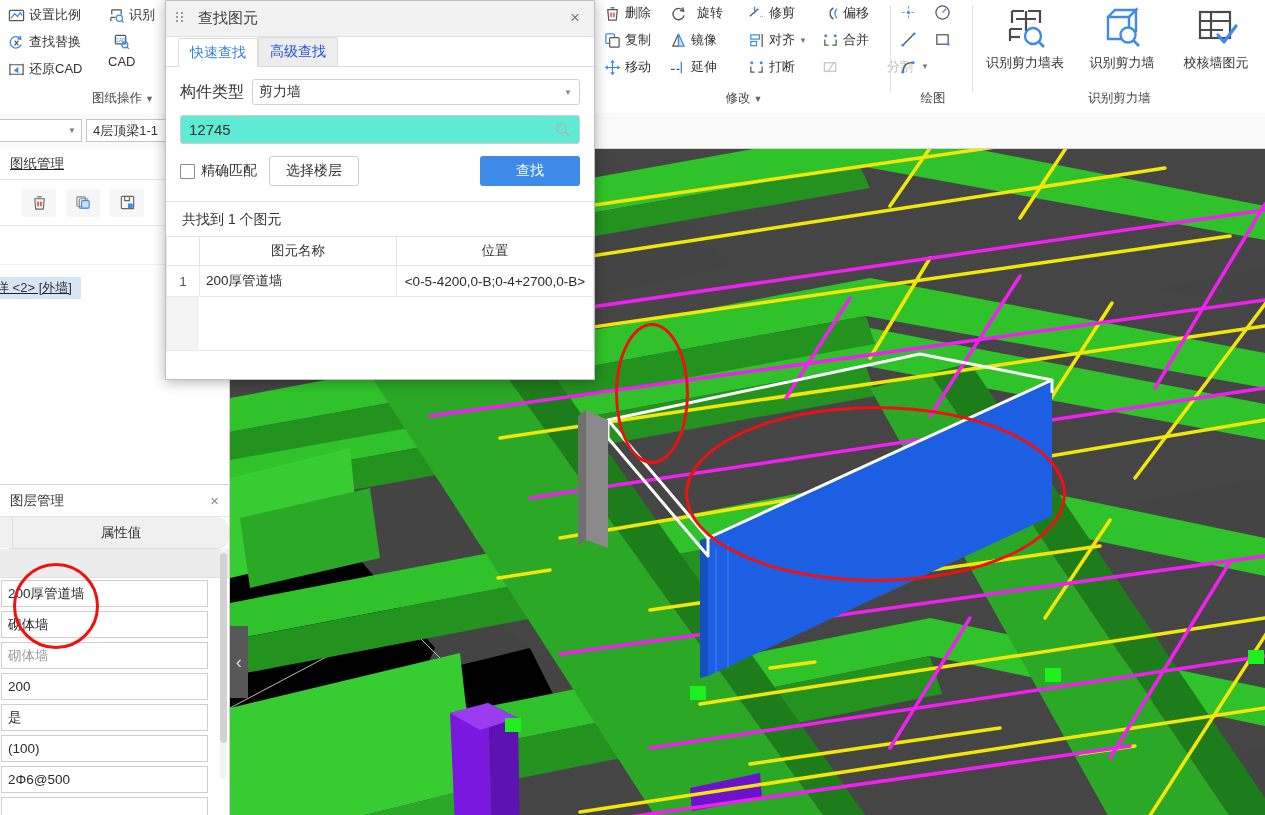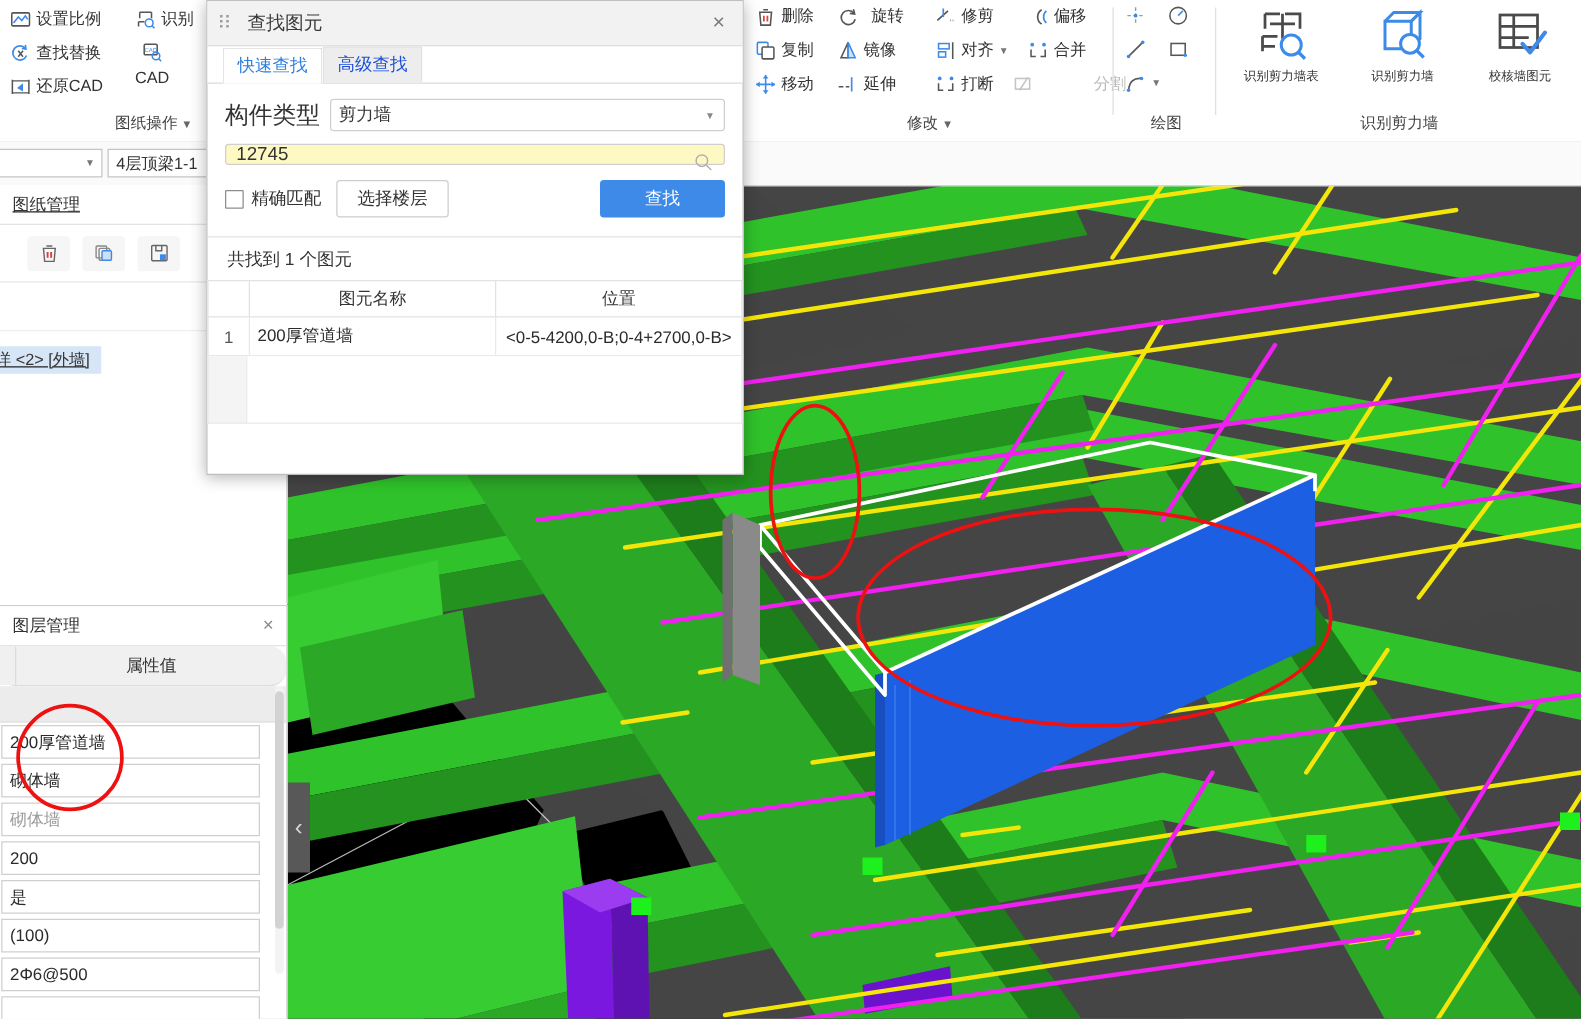--- a/index.html
+++ b/index.html
@@ -33,21 +33,21 @@
   .rb-item{
     position:absolute;display:flex;align-items:center;gap:4px;
     font-size:13px;color:#333;white-space:nowrap;cursor:default;
   }
   .rb-item.dis{color:#b9b9b9;}
   .rb-ico{width:17px;height:17px;flex:0 0 17px;display:block;}
   .rb-big{
     position:absolute;width:92px;text-align:center;cursor:default;
   }
   .rb-big .bi{height:52px;display:flex;align-items:center;justify-content:center;}
-  .rb-big .bl{font-size:10px;color:#333;white-space:nowrap;}
+  .rb-big .bl{font-size:13px;color:#333;white-space:nowrap;}
 
   
   #subbar{
     position:absolute;left:0;top:113px;width:1265px;height:35px;
     background:#fafafa;border-bottom:1px solid #d4d4d4;
   }
   .cbox{
     position:absolute;height:23px;background:#fff;border:1px solid #c4c4c4;
     display:flex;align-items:center;padding:0 6px;font-size:13px;color:#333;
     box-sizing:border-box;overflow:hidden;white-space:nowrap;
@@ -123,30 +123,30 @@
         border-bottom:1px solid #dcdcdc;background:#fff;box-sizing:border-box;}
   .tab{
     height:29px;padding:0 11px;display:flex;align-items:center;font-size:14px;
     box-sizing:border-box;cursor:pointer;
   }
   .tab.on{color:#2f7fe0;background:#fff;border:1px solid #dcdcdc;border-bottom:1px solid #fff;
           margin-bottom:-1px;border-radius:2px 2px 0 0;}
   .tab.off{color:#1d4ed8;background:#ededed;border:1px solid #dcdcdc;border-bottom:none;
            border-radius:2px 2px 0 0;margin-top:48px;}
   .frow{display:flex;align-items:center;padding:0 14px;margin-top:12px;}
-  .flab{font-size:19px;color:#333;margin-right:8px;white-space:nowrap;}
+  .flab{font-size:16px;color:#333;margin-right:8px;white-space:nowrap;}
   .fsel{
     flex:1;height:26px;border:1px solid #cfcfcf;border-radius:3px;background:#fff;
     display:flex;align-items:center;padding:0 6px;font-size:14px;color:#333;
     position:relative;box-sizing:border-box;
   }
   .fsel .car{position:absolute;right:7px;font-size:8px;color:#8a8a8a;}
   .fsearch{
-    margin:10px 14px 0 14px;height:17px;border:1px solid #cfcfcf;border-radius:3px;
-    background:#fef9c3;display:flex;align-items:center;padding:0 8px;position:relative;
+    margin:10px 14px 0 14px;height:29px;border:1px solid #cfcfcf;border-radius:3px;
+    background:#5eead4;display:flex;align-items:center;padding:0 8px;position:relative;
     box-sizing:border-box;
   }
   .fsearch span{font-size:15px;color:#333;}
   .fsearch .mag{position:absolute;right:8px;top:6px;}
   .arow{display:flex;align-items:center;padding:0 14px;margin-top:12px;gap:12px;}
   .chk{display:flex;align-items:center;gap:6px;font-size:14px;color:#333;cursor:pointer;}
   .chk i{width:13px;height:13px;border:1px solid #8d8d8d;background:#fff;display:block;border-radius:1px;}
   .btn2{
     height:28px;padding:0 16px;border:1px solid #cdcdcd;border-radius:3px;background:#fff;
     display:flex;align-items:center;font-size:14px;color:#333;cursor:pointer;
@@ -438,21 +438,21 @@
       <span>延伸</span>
     </div>
     <div class="rb-item" style="left:150px;top:58px;">
       <svg class="rb-ico" viewBox="0 0 18 18">
         <circle cx="4" cy="4" r="1.6" fill="#3d8ae8"></circle>
           <circle cx="14" cy="4" r="1.6" fill="#3d8ae8"></circle>
         <path d="M3 8 L3 14 L7 14 M15 8 L15 14 L11 14" fill="none" stroke="#555" stroke-width="1.3"></path>
       </svg>
       <span>打断</span>
     </div>
-    <div class="rb-item dis" style="left:212px;top:58px;gap:48px;">
+    <div class="rb-item dis" style="left:224px;top:58px;gap:48px;">
       <svg class="rb-ico" viewBox="0 0 18 18">
         <rect x="2.5" y="4" width="12" height="9" fill="none" stroke="#c4c4c4" stroke-width="1.3"></rect>
         <path d="M6 14 L13 3" stroke="#c4c4c4" stroke-width="1.3"></path>
       </svg>
       <span>分割</span>
     </div>
     <div class="rb-label">
       <span>修改</span><span class="caret">▼</span>
     </div>
   </div>

